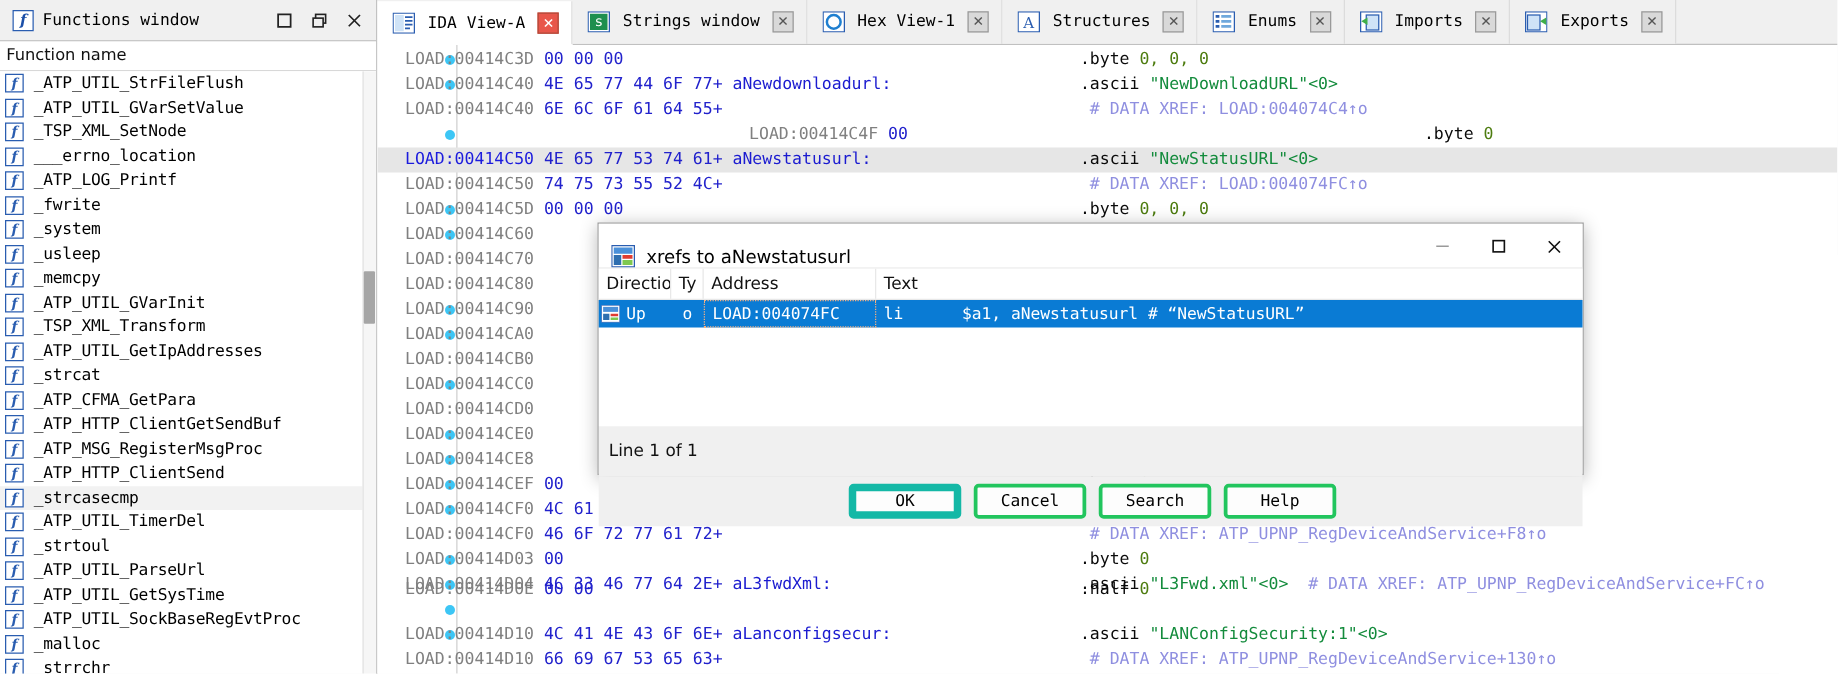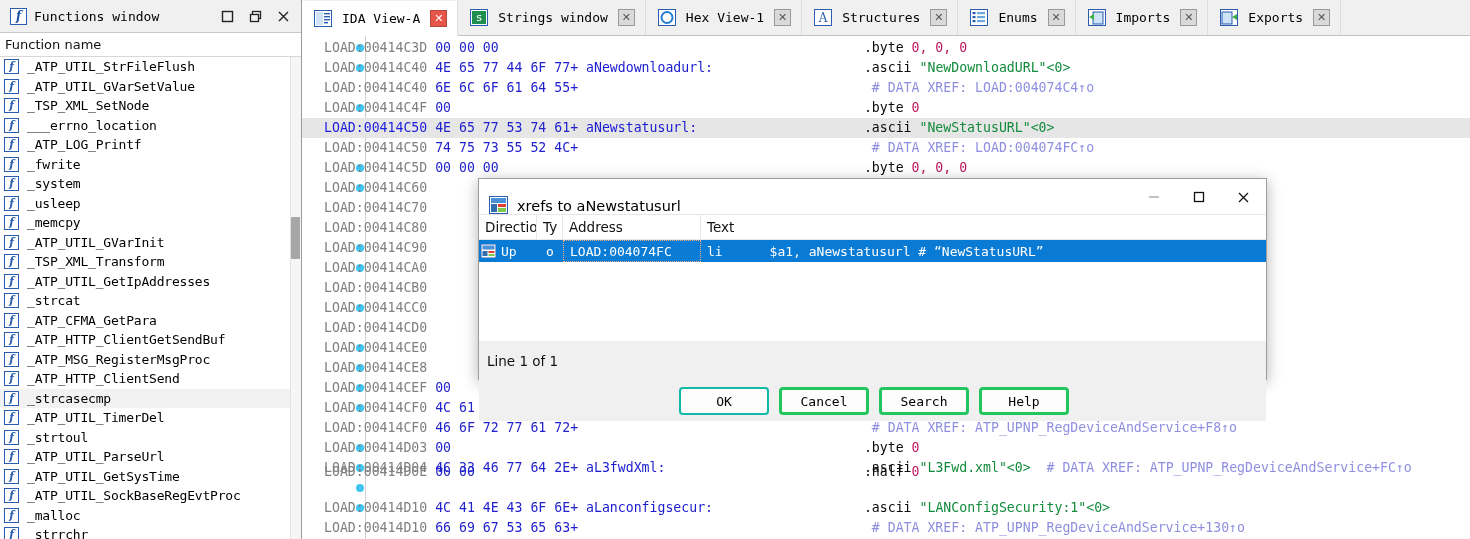--- a/index.html
+++ b/index.html
@@ -117,21 +117,21 @@
     font-family: "DejaVu Sans Mono", monospace; font-size: 13.2px;
     white-space: pre; color: #808080;
   }
   .ln.hl { background: #e6e6e6; }
   .addr { color: #808080; }
   .addr.hlx { color: #1c1cdd; }
   .bytes { color: #2222cc; }
   .lbl { color: #1b1bd0; }
   .dir { color: #0a0a0a; }
   .str { color: #138b3c; }
-  .num { color: #be185d; }
+  .num { color: #4d7c0f; }
   .xref { color: #8f8fe0; }
 
   
   #xrefs-dialog {
     position: absolute; left: 478px; top: 178px; width: 789px; height: 202px;
     background: #f0f0f0;
     border: 1px solid #9e9e9e;
     box-shadow: 0 3px 14px rgba(0,0,0,0.30);
   }
   .dlg-title {
@@ -173,21 +173,21 @@
   .dlg-buttons {
     height: 40px; background:#f0f0f0; display: flex; align-items: center;
     justify-content: flex-start; padding-left: 200px; gap: 10px;
   }
   .dbtn {
     width: 90px; height: 28px; background:#fdfdfd;
     border: 3px solid #22c55e; border-radius: 4px;
     font-family: "DejaVu Sans Mono", monospace; font-size: 13px; color:#000;
     display: flex; align-items:center; justify-content:center;
   }
-  .dbtn.default { border: 2px solid #14b8a6; }
+  .dbtn.default { border: 6px solid #14b8a6; }
 </style>
 </head>
 <body>
 
 <div id="app">
 
   <div id="functions-window">
 
     <div class="fw-titlebar">
       <div class="fw-icon">f</div>
@@ -411,21 +411,21 @@
           <div class="gdot" style="top: 368px;"></div>
           <div class="gdot" style="top: 408px;"></div>
           <div class="gdot" style="top: 428px;"></div>
           <div class="gdot" style="top: 448px;"></div>
           <div class="gdot" style="top: 468px;"></div>
         </div>
       <div class="lines" id="lines">
           <div class="ln" style="top: 2px; padding-left: 22px;"><span class="addr">LOAD:00414C3D </span><span class="bytes">00 00 00           </span><span>                                   </span><span class="dir">.byte </span><span class="num">0, 0, 0</span></div>
           <div class="ln" style="top: 22px; padding-left: 22px;"><span class="addr">LOAD:00414C40 </span><span class="bytes">4E 65 77 44 6F 77+ </span><span class="lbl">aNewdownloadurl:</span><span>                   </span><span class="dir">.ascii </span><span class="str">"NewDownloadURL"&lt;0&gt;</span></div>
           <div class="ln" style="top: 42px; padding-left: 22px;"><span class="addr">LOAD:00414C40 </span><span class="bytes">6E 6C 6F 61 64 55+ </span><span>                                    </span><span class="xref"># DATA XREF: LOAD:004074C4↑o</span></div>
-          <div class="ln" style="top: 62px; padding-left: 22px;"><span class="addr">LOAD:00414C4F </span><span class="bytes">00                 </span><span>                                   </span><span class="dir">.byte </span><span class="num">0</span></div>
+          <div class="ln" style="top: 62px; padding-left: 22px; text-align: center;"><span class="addr">LOAD:00414C4F </span><span class="bytes">00                 </span><span>                                   </span><span class="dir">.byte </span><span class="num">0</span></div>
           <div class="ln hl" style="top: 82px; padding-left: 22px;"><span class="addr hlx">LOAD:00414C50 </span><span class="bytes">4E 65 77 53 74 61+ </span><span class="lbl">aNewstatusurl:</span><span>                     </span><span class="dir">.ascii </span><span class="str">"NewStatusURL"&lt;0&gt;</span></div>
           <div class="ln" style="top: 102px; padding-left: 22px;"><span class="addr">LOAD:00414C50 </span><span class="bytes">74 75 73 55 52 4C+ </span><span>                                    </span><span class="xref"># DATA XREF: LOAD:004074FC↑o</span></div>
           <div class="ln" style="top: 122px; padding-left: 22px;"><span class="addr">LOAD:00414C5D </span><span class="bytes">00 00 00           </span><span>                                   </span><span class="dir">.byte </span><span class="num">0, 0, 0</span></div>
           <div class="ln" style="top: 142px; padding-left: 22px;"><span class="addr">LOAD:00414C60 </span><span>                   </span><span class="str"> -c upnp -r %s -d -"</span></div>
           <div class="ln" style="top: 162px; padding-left: 22px;"><span class="addr">LOAD:00414C70 </span><span>                   </span><span>                                    </span><span class="xref">0↑o</span></div>
           <div class="ln" style="top: 182px; padding-left: 22px;"><span class="addr">LOAD:00414C80 </span></div>
           <div class="ln" style="top: 202px; padding-left: 22px;"><span class="addr">LOAD:00414C90 </span></div>
           <div class="ln" style="top: 222px; padding-left: 22px;"><span class="addr">LOAD:00414CA0 </span></div>
           <div class="ln" style="top: 242px; padding-left: 22px;"><span class="addr">LOAD:00414CB0 </span><span>                   </span><span>                                    </span><span class="xref">DeviceAndService+4C↑o</span></div>
           <div class="ln" style="top: 262px; padding-left: 22px;"><span class="addr">LOAD:00414CC0 </span><span>                   </span><span class="str">"&lt;0&gt;</span></div>

